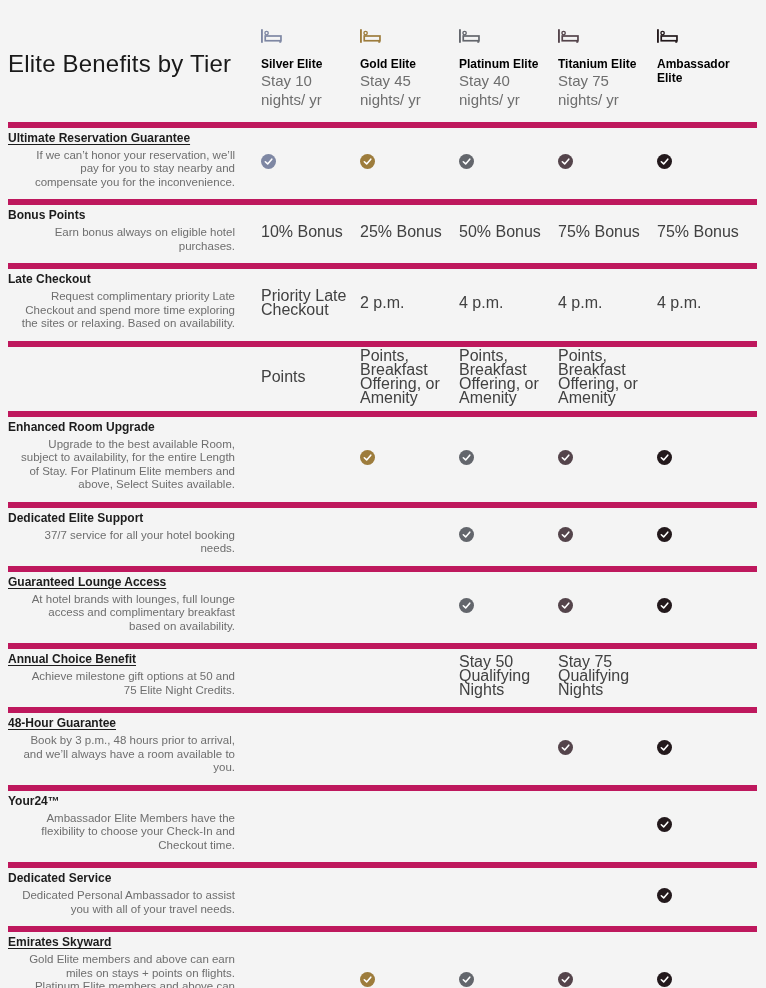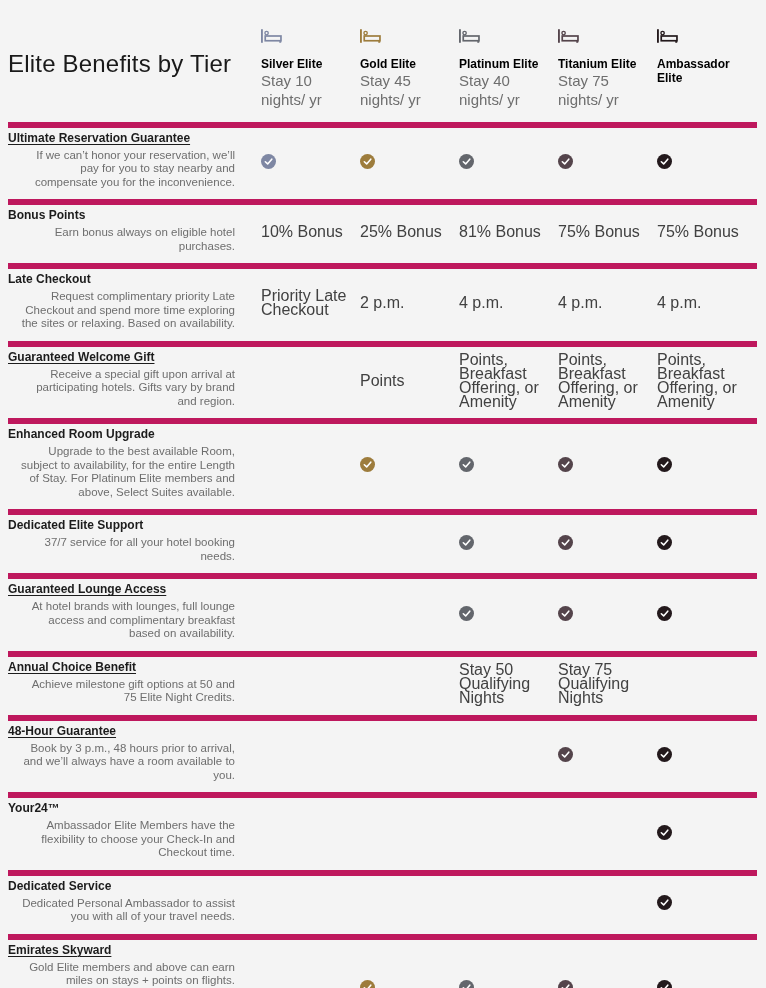--- a/index.html
+++ b/index.html
@@ -197,21 +197,21 @@
       <span class="b-title">Bonus Points</span>
       <p class="b-desc">Earn bonus always on eligible hotel purchases.</p>
     </div>
   <div class="b-cell">
           <span>10% Bonus</span>
         </div>
         <div class="b-cell">
           <span>25% Bonus</span>
         </div>
         <div class="b-cell">
-          <span>81% Bonus</span>
+          <span>50% Bonus</span>
         </div>
         <div class="b-cell">
           <span>75% Bonus</span>
         </div>
         <div class="b-cell">
           <span>75% Bonus</span>
         </div>
       </div>
 
   <div class="grid-row benefit-row">
@@ -230,24 +230,20 @@
         </div>
         <div class="b-cell">
           <span>4 p.m.</span>
         </div>
         <div class="b-cell">
           <span>4 p.m.</span>
         </div>
       </div>
 
   <div class="grid-row benefit-row">
-    <div class="b-info">
-      <span class="b-title u">Guaranteed Welcome Gift</span>
-      <p class="b-desc">Receive a special gift upon arrival at participating hotels. Gifts vary by brand and region.</p>
-    </div>
   <div class="b-cell"></div>
         <div class="b-cell">
           <span>Points</span>
         </div>
         <div class="b-cell">
           <span>Points, Breakfast Offering, or Amenity</span>
         </div>
         <div class="b-cell">
           <span>Points, Breakfast Offering, or Amenity</span>
         </div>

